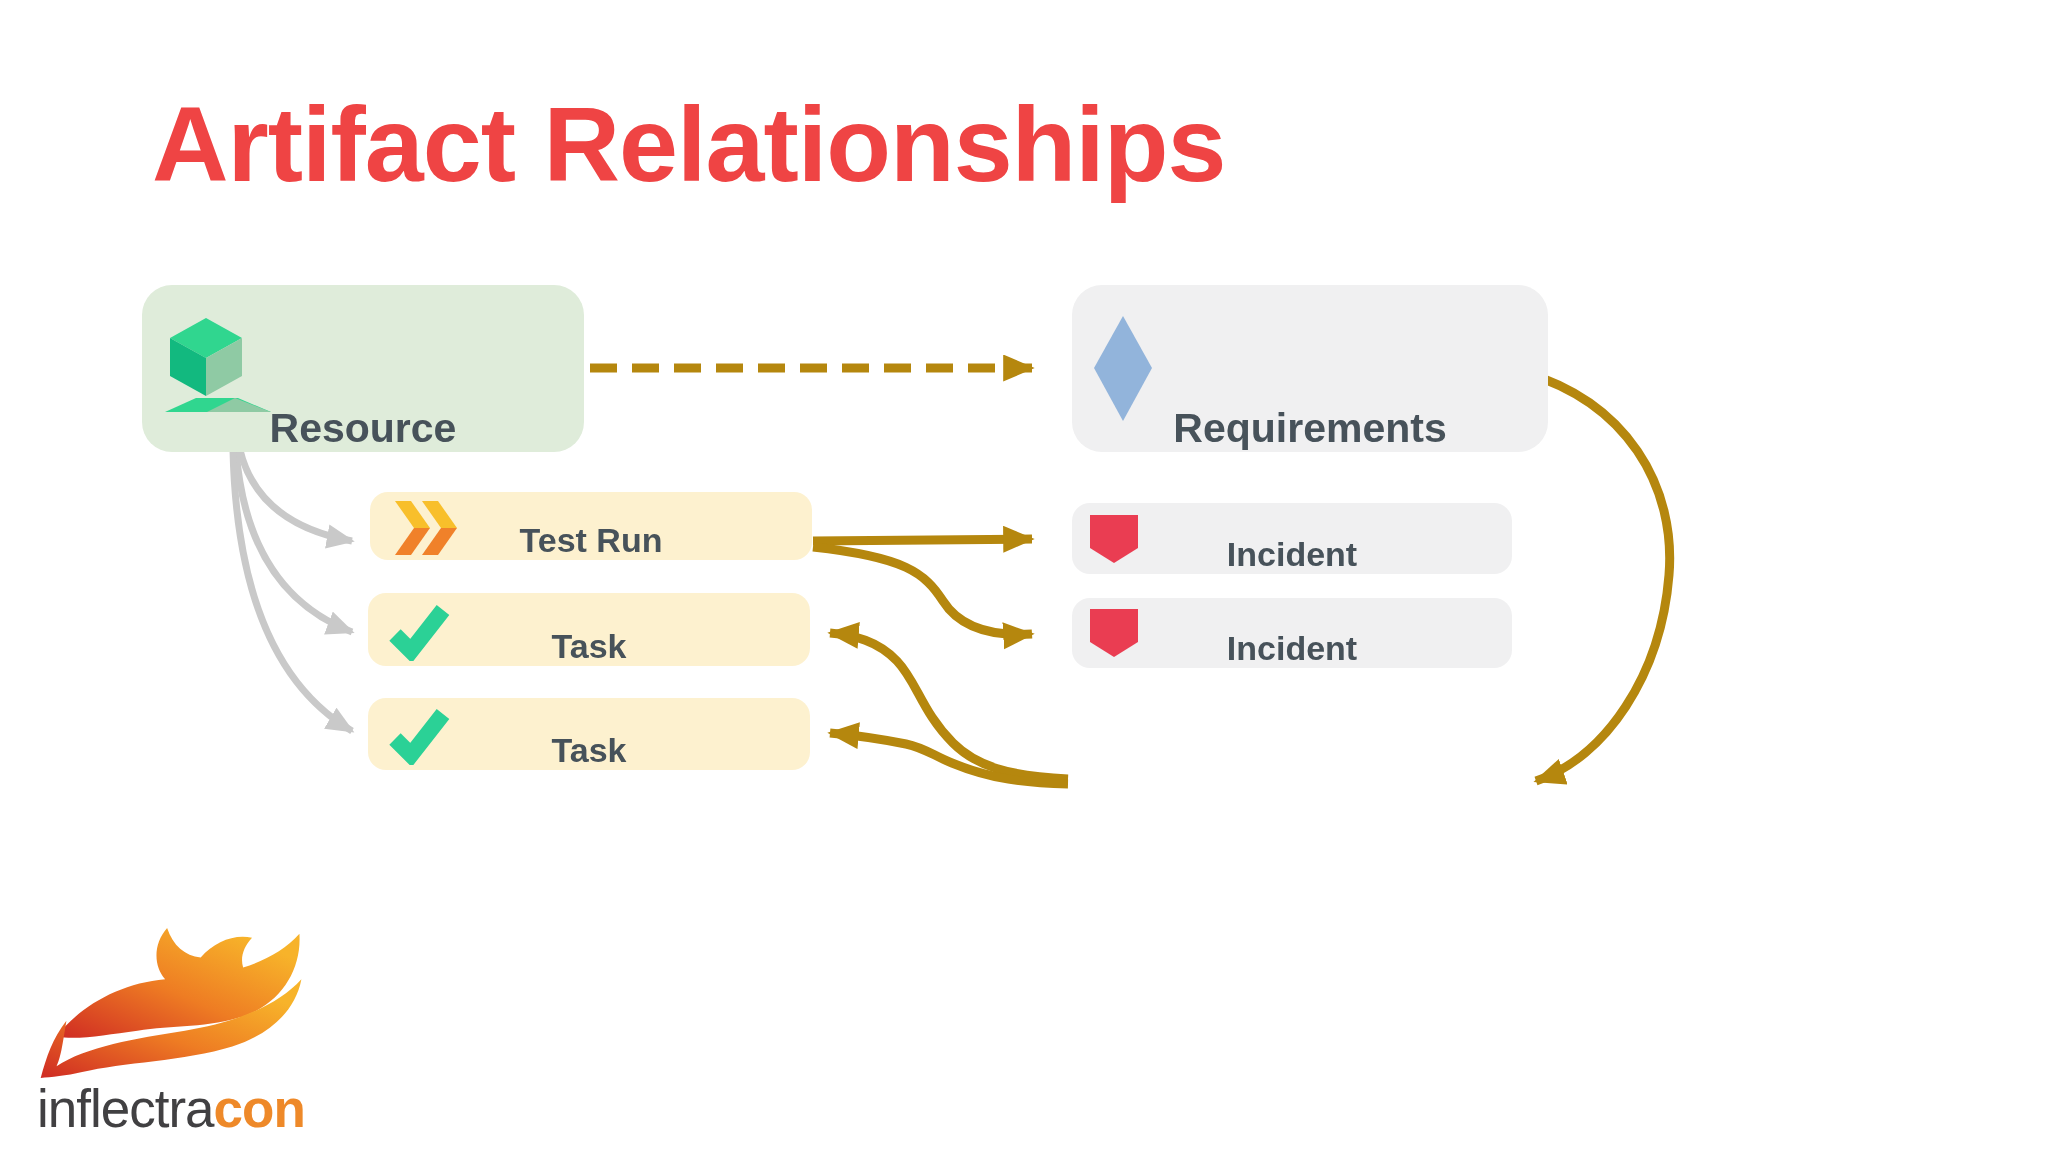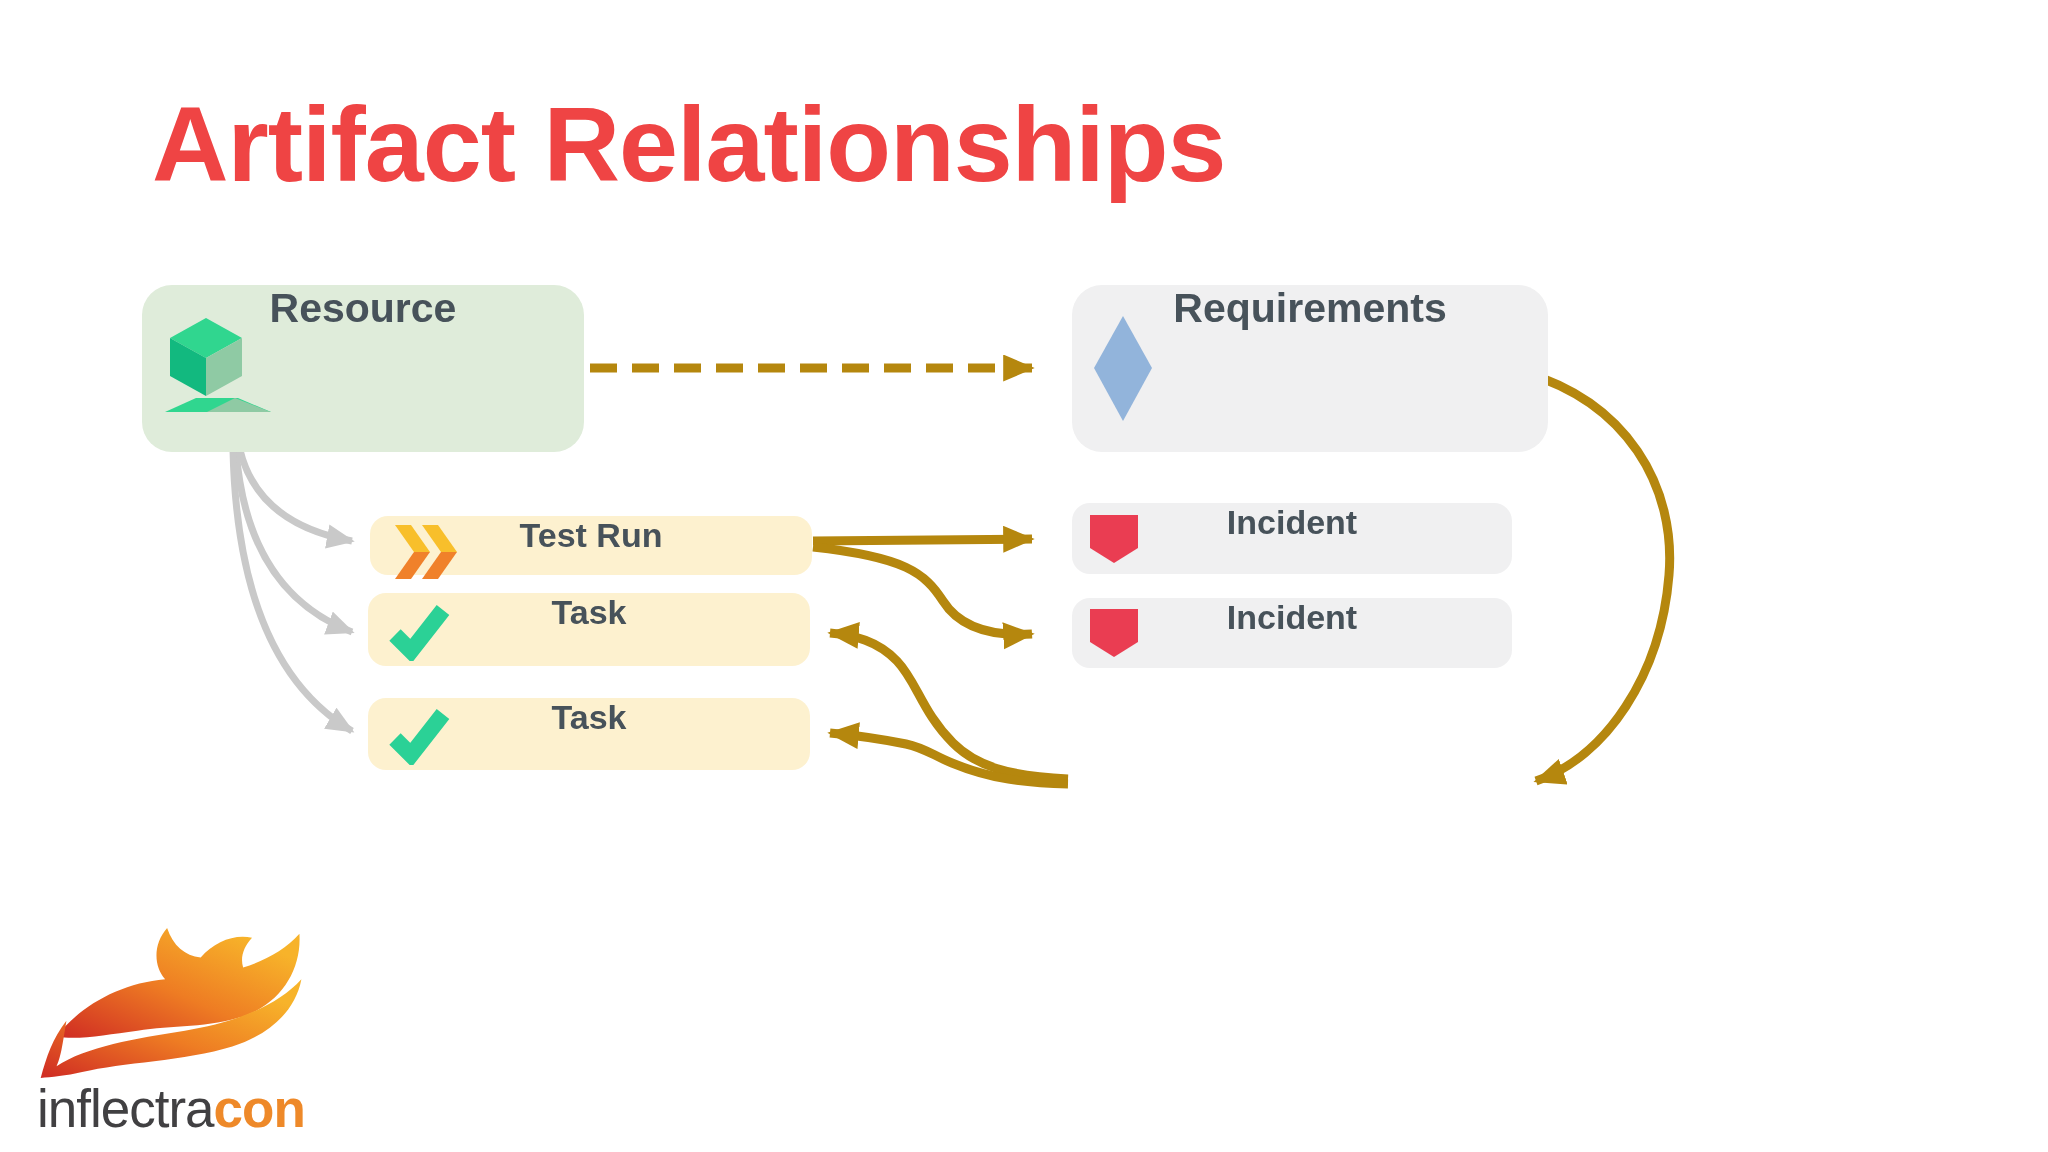--- a/index.html
+++ b/index.html
@@ -12,37 +12,37 @@
   }
   .slide { position:absolute; inset:0; }
   .page-title {
     position:absolute; left:152px; top:84px;
     font-size:106px; font-weight:700; letter-spacing:-1px;
     color:#ef4444;
   }
   .edge-layer { position:absolute; left:0; top:0; width:2048px; height:1152px; z-index:1; }
   .node {
     position:absolute; z-index:2;
-    display:flex; align-items:flex-start; justify-content:center;
+    display:flex; align-items:flex-end; justify-content:center;
   }
   .node .label {
     color:#47525a; font-weight:700; text-align:center; width:100%;
   }
   .node .icon { position:absolute; }
   .node-big { border-radius:30px; }
   .node-big .label { font-size:41px; }
   .node-small { border-radius:18px; }
   .node-small .label { font-size:34px; }
   .fill-green  { background:#dfecda; }
   .fill-gray   { background:#f0f0f1; }
   .fill-yellow { background:#fdf1cf; }
 
   #node-resource     { left:142px;  top:285px; width:442px; height:167px; }
   #node-requirements { left:1072px; top:285px; width:476px; height:167px; }
-  #node-testrun      { left:370px;  top:516px; width:442px; height:59px; }
+  #node-testrun      { left:370px;  top:492px; width:442px; height:68px; }
   #node-task1        { left:368px;  top:593px; width:442px; height:73px; }
   #node-task2        { left:368px;  top:698px; width:442px; height:72px; }
   #node-incident1    { left:1072px; top:503px; width:440px; height:71px; }
   #node-incident2    { left:1072px; top:598px; width:440px; height:70px; }
   #node-risk         { left:1070px; top:749px; width:443px; height:69px; }
 
   .logo { position:absolute; left:25px; top:922px; width:310px; z-index:2; }
   .logo .wordmark {
     margin-top:-6px; margin-left:12px;
     font-size:53px; letter-spacing:-1px; white-space:nowrap;

